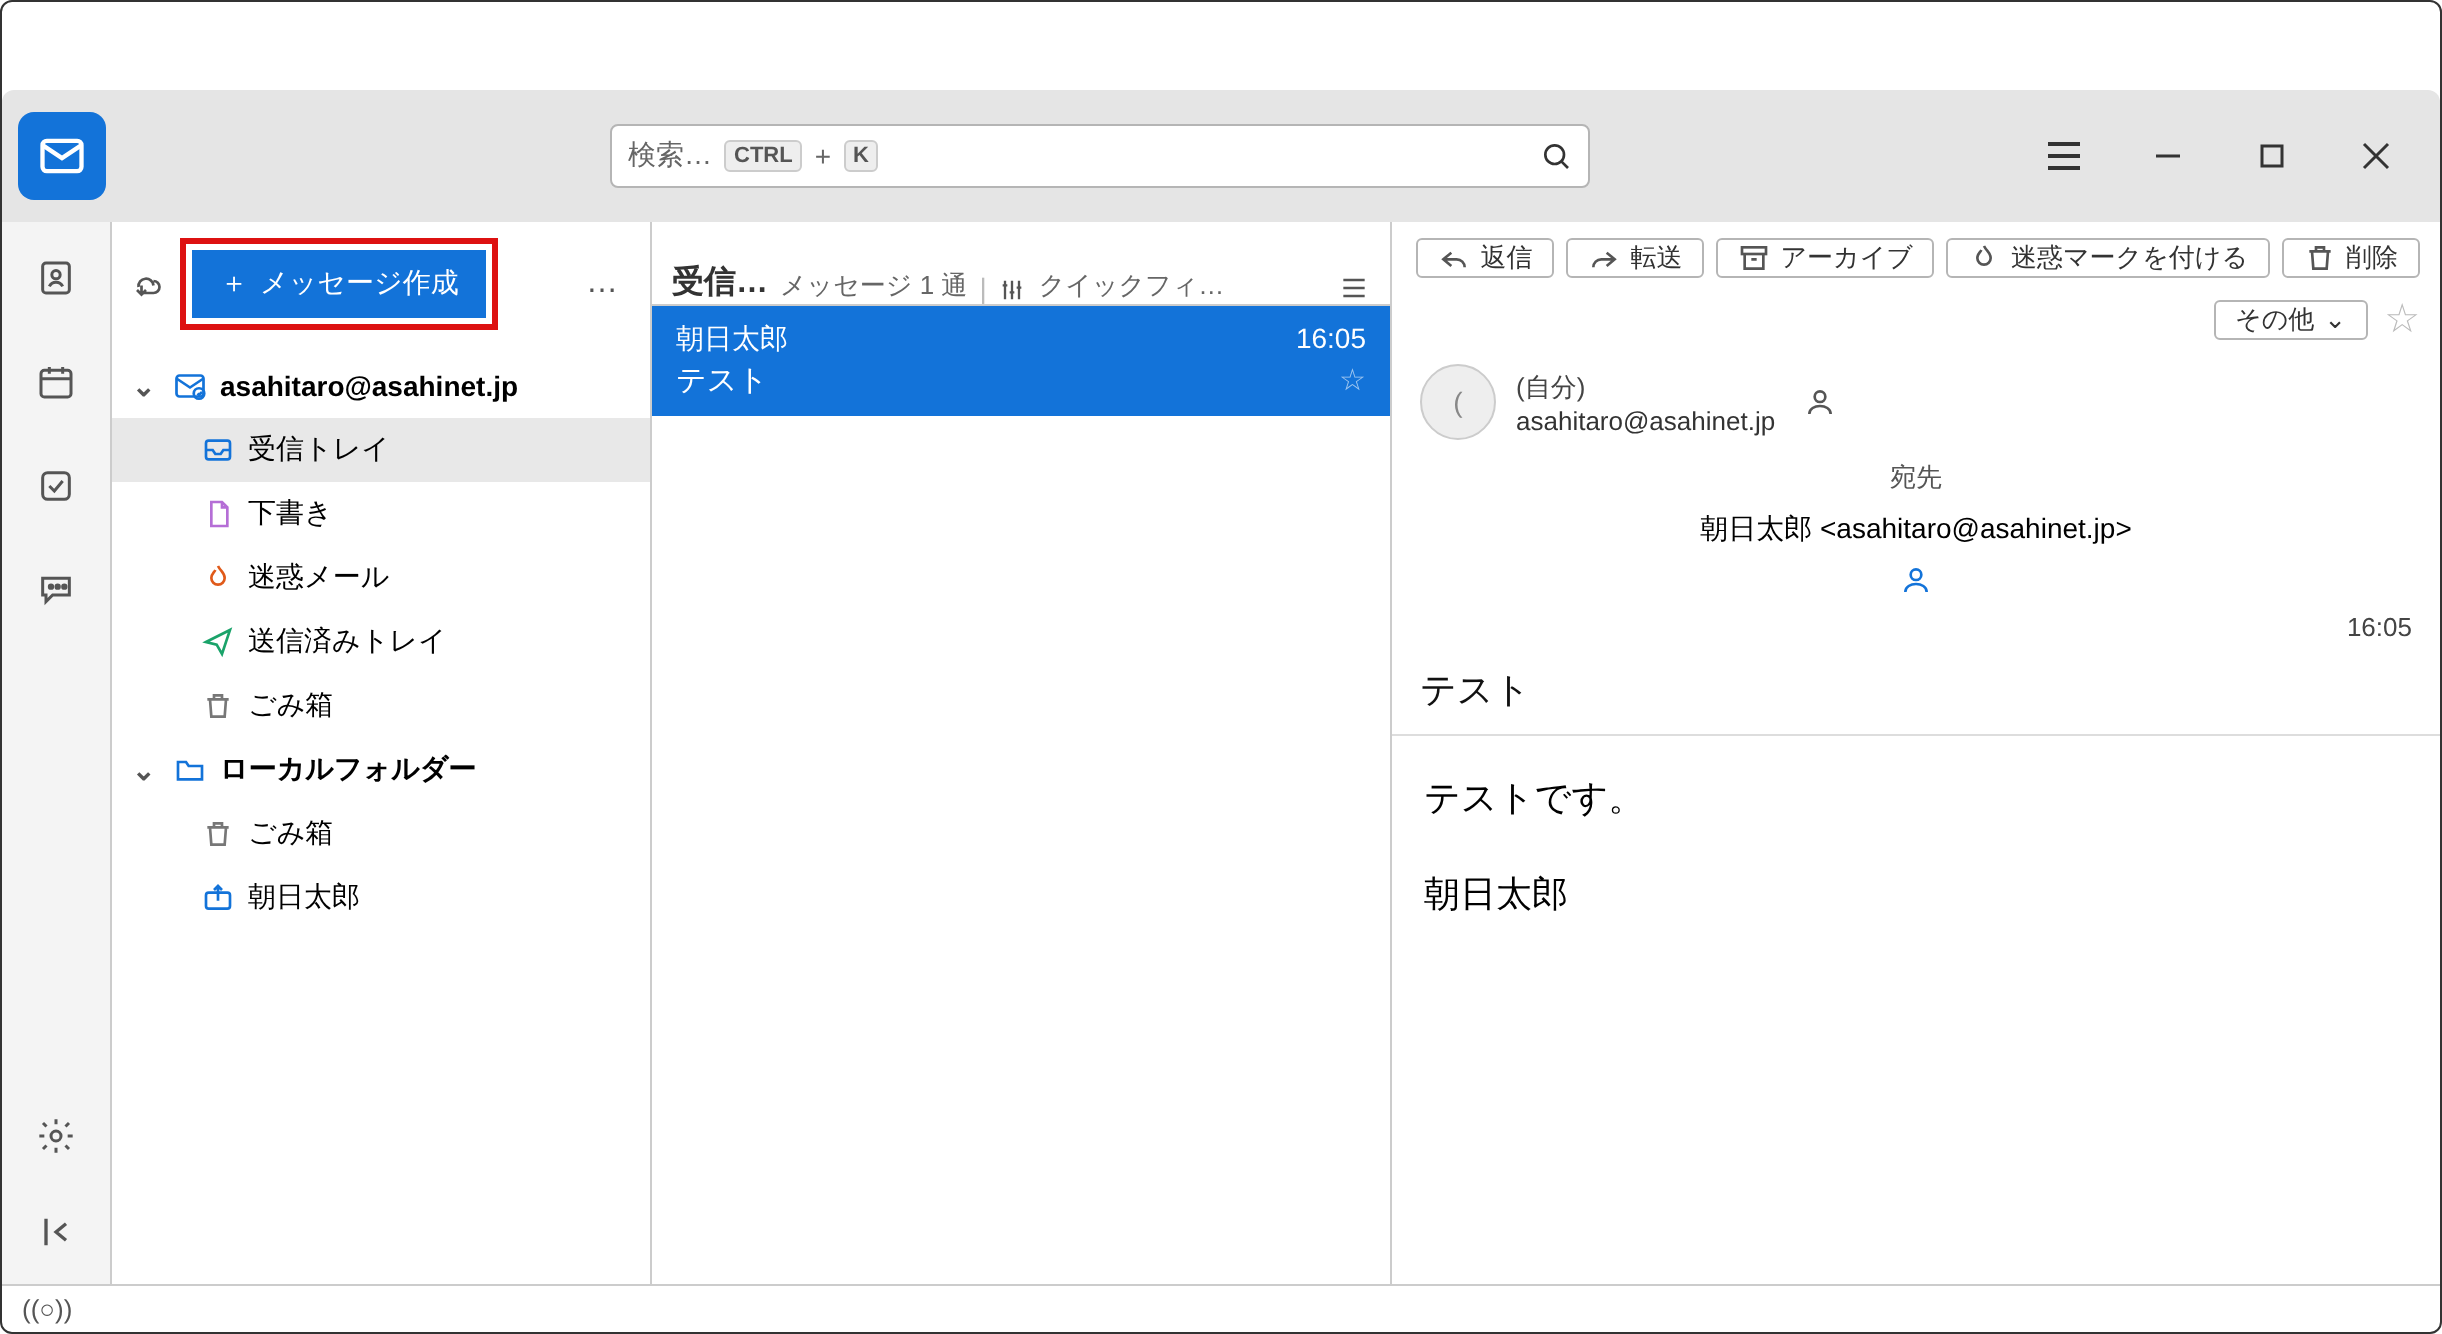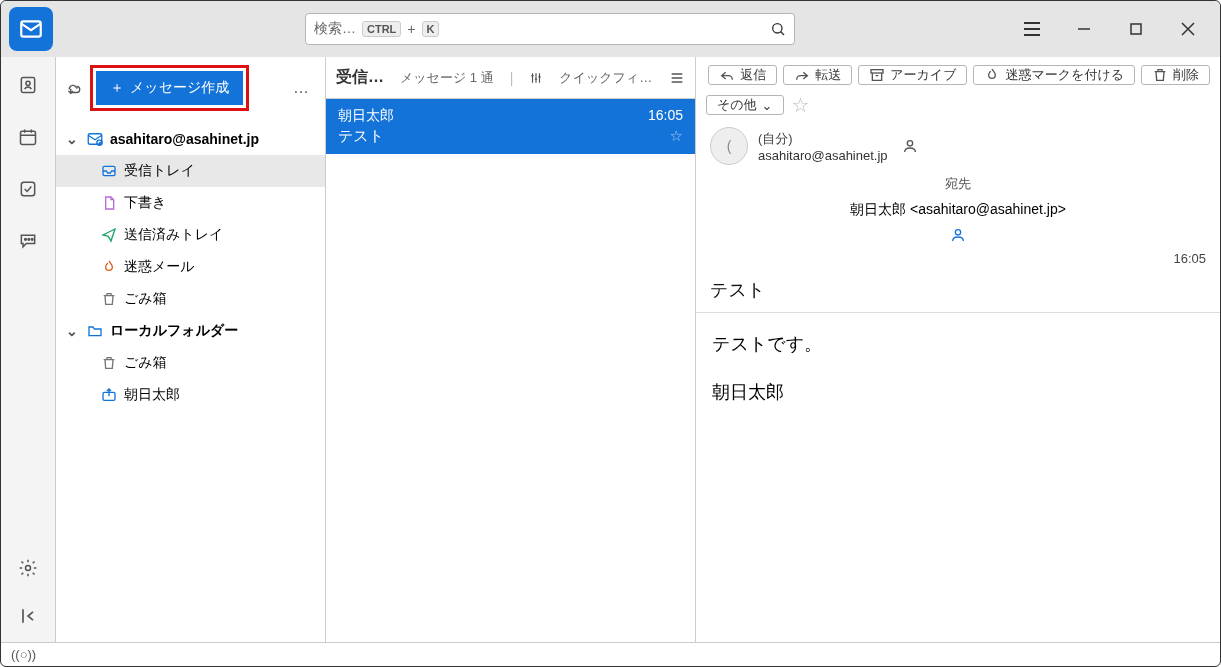--- a/index.html
+++ b/index.html
@@ -1,17 +1,17 @@
 <!DOCTYPE html>
 <html><head>
 <meta charset="utf-8">
 <style>
 * { margin: 0; padding: 0; box-sizing: border-box; font-family: "Meiryo", "Yu Gothic", sans-serif; }
 body { width: 1221px; height: 667px; background: #fff; overflow: hidden; display: flex; flex-direction: column; border: 1px solid #333; border-radius: 6px; }
-.titlebar { height: 56px; background: #e5e5e5; display: flex; align-items: center; padding: 0 8px; gap: 8px; border-radius: 6px 6px 0 0; }
+.titlebar { height: 66px; background: #e5e5e5; display: flex; align-items: center; padding: 0 8px; gap: 8px; border-radius: 6px 6px 0 0; margin-top: 44px; }
 .app-icon { width: 44px; height: 44px; background: #1373d9; border-radius: 8px; display: flex; align-items: center; justify-content: center; color: #fff; }
 .search-box { margin-left: 244px; width: 490px; height: 32px; background: #fff; border: 1px solid #b5b5b5; border-radius: 4px; display: flex; align-items: center; padding: 0 8px; gap: 6px; color: #666; font-size: 14px; }
 .search-box .placeholder { flex: 1; display: flex; align-items: center; gap: 6px; }
 .kbd { background: #eee; border: 1px solid #ccc; border-radius: 3px; padding: 1px 4px; font-size: 11px; font-weight: bold; color: #555; }
 .win-controls { margin-left: auto; display: flex; align-items: center; gap: 4px; }
 .win-btn { width: 48px; height: 40px; display: flex; align-items: center; justify-content: center; color: #333; }
 .main { flex: 1; display: flex; overflow: hidden; }
 .spaces { width: 55px; background: #f4f4f4; border-right: 1px solid #ccc; display: flex; flex-direction: column; align-items: center; padding-top: 18px; gap: 32px; color: #555; }
 .spaces .space-bottom { margin-top: auto; margin-bottom: 16px; display:flex; flex-direction:column; gap:28px; align-items:center;}
 .folders { width: 270px; border-right: 1px solid #ccc; display: flex; flex-direction: column; }
@@ -20,35 +20,35 @@
 .compose-btn { background: #1373d9; color: #fff; border: none; padding: 8px 14px; font-size: 14px; display: flex; align-items: center; gap: 6px; cursor: pointer; }
 .more-btn { margin-left: auto; color: #555; padding: 0 6px; letter-spacing: 2px; }
 .tree { padding: 4px 0; font-size: 14px; }
 .tree-row { display: flex; align-items: center; height: 32px; padding: 0 8px; gap: 6px; cursor: pointer; }
 .tree-row.account { font-weight: bold; padding-left: 10px; }
 .tree-row.folder { padding-left: 44px; }
 .tree-row.selected { background: #e8e8e8; }
 .chev { width: 14px; color: #555; }
 .ficon { width: 18px; display: flex; justify-content: center; }
 .msglist { width: 370px; border-right: 1px solid #ccc; display: flex; flex-direction: column; }
-.msglist-hdr { height: 42px; border-bottom: 1px solid #ccc; display: flex; align-items: center; padding: 0 10px; gap: 16px; font-size: 14px; color: #333; }
+.msglist-hdr { height: 42px; border-bottom: 1px solid #ccc; display: flex; align-items: flex-end; padding: 0 10px; gap: 6px; font-size: 14px; color: #333; }
 .msglist-hdr .title { font-weight: bold; font-size: 16px; }
 .msglist-hdr .count { color: #666; font-size: 13px; }
 .msglist-hdr .qf { color: #666; font-size: 13px; }
 .msglist-hdr .sep { color: #bbb; }
 .msglist-hdr .right { margin-left: auto; color: #555; }
 .msg-item { padding: 8px 12px; cursor: pointer; }
 .msg-item.selected { background: #1373d9; color: #fff; }
 .msg-item .row1 { display: flex; justify-content: space-between; font-size: 14px; }
 .msg-item .row2 { display: flex; justify-content: space-between; font-size: 15px; margin-top: 2px; }
 .msg-item .star { opacity: .6; }
 .reader { flex: 1; display: flex; flex-direction: column; }
 .toolbar { padding: 8px 10px; display: flex; gap: 6px; justify-content: flex-end; border-bottom: 0; }
 .tbtn { border: 1px solid #b5b5b5; background: #fff; padding: 0 10px; font-size: 13px; border-radius: 3px; display: flex; align-items: center; gap: 5px; cursor: pointer; color: #333; }
-.toolbar2 { padding: 0 10px 6px; display: flex; align-items: center; gap: 8px; }
+.toolbar2 { padding: 0 10px 6px; display: flex; justify-content: flex-end; align-items: center; gap: 8px; }
 .hdr { padding: 4px 14px 10px; border-bottom: 1px solid #ddd; }
 .hdr .from { display: flex; align-items: center; gap: 10px; }
 .avatar { width: 38px; height: 38px; border-radius: 50%; background: #eee; border: 1px solid #ccc; display: flex; align-items: center; justify-content: center; color: #888; font-size: 14px; }
 .from-info { font-size: 13px; color: #333; }
 .from-info .self { color: #444; }
 .to-row { display: flex; align-items: center; gap: 8px; font-size: 14px; margin-top: 10px; flex-direction: column; }
 .to-row .lbl { color: #555; font-size: 13px; }
 .to-row .time { margin-left: auto; color: #444; font-size: 13px; }
 .subject { font-size: 18px; margin-top: 12px; color: #111; }
 .mbody { padding: 14px 16px; font-size: 18px; line-height: 1.9; }
@@ -191,34 +191,34 @@
       <div class="tree-row folder">
         <span class="ficon" style="color:#b56ed6">
             <svg width="16" height="16" viewBox="0 0 24 24" fill="none" stroke="currentColor" stroke-width="2">
               <path d="M7 3h8l4 4v14H7z"></path>
               <path d="M15 3v4h4"></path>
             </svg>
           </span>
         <span>下書き</span>
       </div>
       <div class="tree-row folder">
+        <span class="ficon" style="color:#e05a1a">
+            <svg width="16" height="16" viewBox="0 0 24 24" fill="none" stroke="currentColor" stroke-width="2">
+              <path d="M12 3c2 4 5 5 5 9a5 5 0 0 1-10 0c0-3 2-4 3-6"></path>
+            </svg>
+          </span>
+        <span>迷惑メール</span>
+      </div>
+      <div class="tree-row folder">
         <span class="ficon" style="color:#1aa36a">
             <svg width="16" height="16" viewBox="0 0 24 24" fill="none" stroke="currentColor" stroke-width="2">
               <path d="M3 12l18-9-6 18-4-7z"></path>
             </svg>
           </span>
         <span>送信済みトレイ</span>
-      </div>
-      <div class="tree-row folder">
-        <span class="ficon" style="color:#e05a1a">
-            <svg width="16" height="16" viewBox="0 0 24 24" fill="none" stroke="currentColor" stroke-width="2">
-              <path d="M12 3c2 4 5 5 5 9a5 5 0 0 1-10 0c0-3 2-4 3-6"></path>
-            </svg>
-          </span>
-        <span>迷惑メール</span>
       </div>
       <div class="tree-row folder">
         <span class="ficon" style="color:#777">
             <svg width="16" height="16" viewBox="0 0 24 24" fill="none" stroke="currentColor" stroke-width="2">
               <path d="M4 7h16M9 7V4h6v3M6 7l1 13h10l1-13"></path>
             </svg>
           </span>
         <span>ごみ箱</span>
       </div>
       <div class="tree-row account">

